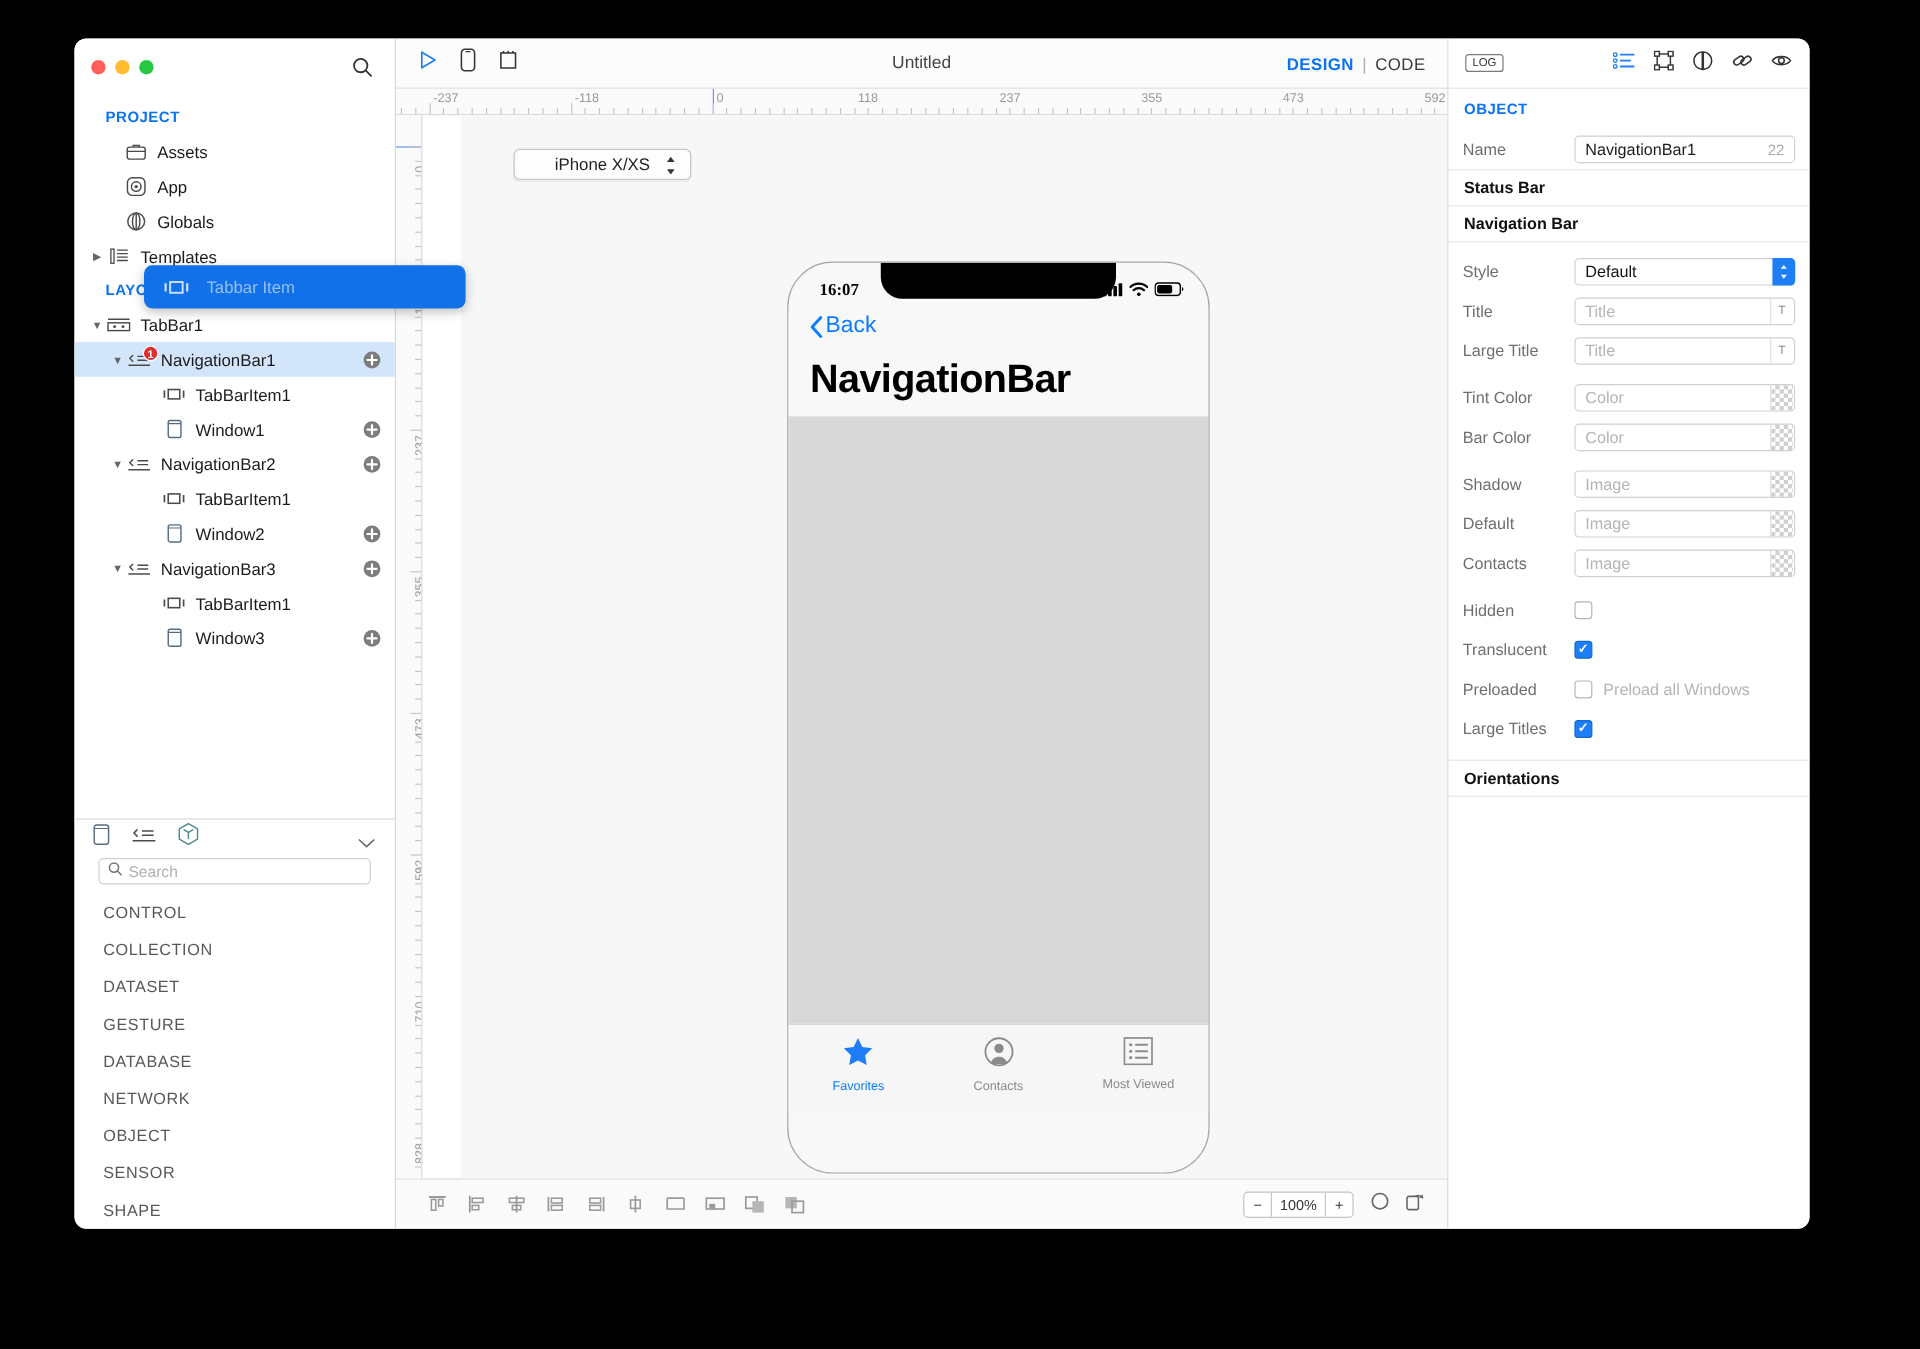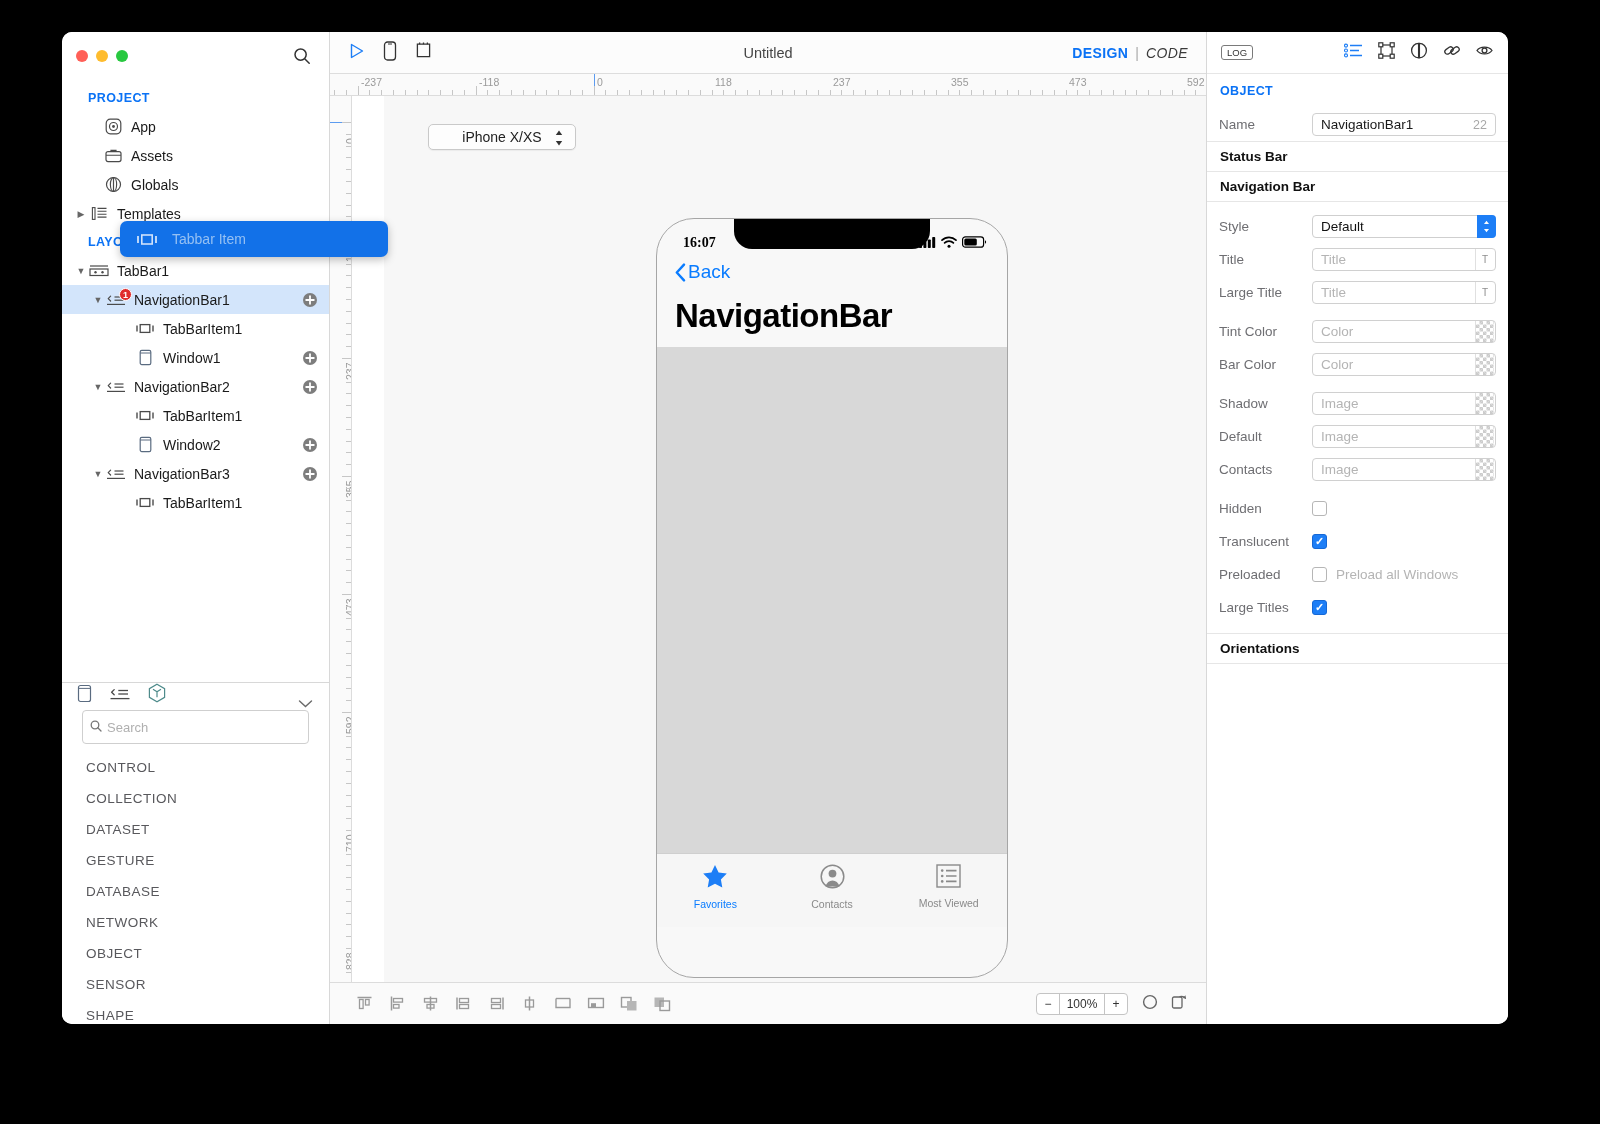--- a/index.html
+++ b/index.html
@@ -98,21 +98,21 @@
     margin-top: auto; border-top: 1px solid #d8d8d8;
     display: flex; flex-direction: column; height: 342px;
   }
   .lib-tabs {
     height: 38px; display: flex; align-items: center;
     padding: 0 14px; gap: 16px; position: relative;
   }
   .lib-tabs .chev-dn { position: absolute; right: 16px; top: 12px; cursor: pointer; }
   .lib-search-wrap { padding: 2px 20px 8px 20px; }
   .lib-search {
-    height: 34px; border: 1px solid #cfcfcf; border-radius: 4px;
+    height: 22px; border: 1px solid #cfcfcf; border-radius: 4px;
     display: flex; align-items: center; padding: 0 7px; background: #fff;
   }
   .lib-search input {
     border: none; outline: none; font-size: 13px; color: #333;
     margin-left: 5px; width: 100%; background: transparent;
     font-family: "Liberation Sans", sans-serif;
   }
   .lib-search input::placeholder { color: #b0b0b0; }
   .cat-list { padding-left: 24px; }
   .cat-item {
@@ -131,21 +131,21 @@
   .topbar-title {
     position: absolute; left: 0; right: 0; text-align: center;
     font-size: 14.5px; color: #444; pointer-events: none;
   }
   .topbar-right {
     margin-left: auto; display: flex; align-items: center;
     gap: 7px; font-size: 14px; z-index: 2;
   }
   .seg-design { color: #0a72f5; font-weight: bold; letter-spacing: .4px; cursor: pointer; }
   .seg-sep { color: #aaa; }
-  .seg-code { color: #3a3a3a; letter-spacing: .4px; cursor: pointer; font-style: italic; }
+  .seg-code { color: #3a3a3a; letter-spacing: .4px; cursor: pointer; }
 
   .ruler-h {
     height: 22px; background: #fafafa; border-bottom: 1px solid #dcdcdc;
     position: relative; overflow: hidden;
   }
   .ruler-h .tick { position: absolute; bottom: 0; width: 1px; background: #c6c6c6; }
   .ruler-h .lbl {
     position: absolute; top: 2px; font-size: 10.5px; color: #9a9a9a;
     padding-left: 3px;
   }
@@ -333,39 +333,39 @@
             </svg>
       </span>
     </div>
 
     <div class="tree">
       <div class="group-label">PROJECT</div>
 
       <div class="trow">
         <span class="tw-disc" style="margin-left:26px"></span>
         <span class="tw-icon">
+          <svg width="17" height="15" viewBox="0 0 17 15">
+                <rect x="1" y="3.6" width="15" height="10" rx="2" fill="none" stroke="#4a4a4a" stroke-width="1.2"></rect>
+                <path d="M6 3.6V2.3h5v1.3" fill="none" stroke="#4a4a4a" stroke-width="1.2"></path>
+                <line x1="1" y1="7.2" x2="16" y2="7.2" stroke="#4a4a4a" stroke-width="1.1"></line>
+              </svg>
+        </span>
+        <span class="tw-label">Assets</span>
+      </div>
+
+      <div class="trow">
+        <span class="tw-disc" style="margin-left:26px"></span>
+        <span class="tw-icon">
           <svg width="17" height="17" viewBox="0 0 17 17">
                 <rect x="1.2" y="1.2" width="14.6" height="14.6" rx="4" fill="none" stroke="#4a4a4a" stroke-width="1.2"></rect>
                 <circle cx="8.5" cy="8.5" r="4" fill="none" stroke="#4a4a4a" stroke-width="1.2"></circle>
                 <circle cx="8.5" cy="8.5" r="1.4" fill="#4a4a4a"></circle>
               </svg>
         </span>
         <span class="tw-label">App</span>
-      </div>
-
-      <div class="trow">
-        <span class="tw-disc" style="margin-left:26px"></span>
-        <span class="tw-icon">
-          <svg width="17" height="15" viewBox="0 0 17 15">
-                <rect x="1" y="3.6" width="15" height="10" rx="2" fill="none" stroke="#4a4a4a" stroke-width="1.2"></rect>
-                <path d="M6 3.6V2.3h5v1.3" fill="none" stroke="#4a4a4a" stroke-width="1.2"></path>
-                <line x1="1" y1="7.2" x2="16" y2="7.2" stroke="#4a4a4a" stroke-width="1.1"></line>
-              </svg>
-        </span>
-        <span class="tw-label">Assets</span>
       </div>
 
       <div class="trow">
         <span class="tw-disc" style="margin-left:26px"></span>
         <span class="tw-icon">
           <svg width="17" height="17" viewBox="0 0 17 17">
                 <circle cx="8.5" cy="8.5" r="7" fill="none" stroke="#4a4a4a" stroke-width="1.2"></circle>
                 <ellipse cx="8.5" cy="8.5" rx="3.1" ry="7" fill="none" stroke="#4a4a4a" stroke-width="1.2"></ellipse>
                 <line x1="8.5" y1="1.5" x2="8.5" y2="15.5" stroke="#4a4a4a" stroke-width="1.2"></line>
               </svg>
@@ -528,20 +528,37 @@
         <span class="tw-icon">
           <svg width="20" height="13" viewBox="0 0 20 13">
                 <line x1="2" y1="3.5" x2="2" y2="9.5" stroke="#4a4a4a" stroke-width="1.4"></line>
                 <rect x="5.2" y="2.6" width="9.6" height="7.8" fill="none" stroke="#4a4a4a" stroke-width="1.3"></rect>
                 <line x1="18" y1="3.5" x2="18" y2="9.5" stroke="#4a4a4a" stroke-width="1.4"></line>
               </svg>
         </span>
         <span class="tw-label">TabBarItem1</span>
       </div>
 
+      <div class="trow">
+        <span class="tw-disc" style="margin-left:58px"></span>
+        <span class="tw-icon">
+          <svg width="15" height="17" viewBox="0 0 15 17">
+                <rect x="2.2" y="1.4" width="10.6" height="14.2" rx="1.6" fill="none" stroke="#5a6b80" stroke-width="1.2"></rect>
+                <line x1="2.2" y1="4" x2="12.8" y2="4" stroke="#5a6b80" stroke-width="1"></line>
+              </svg>
+        </span>
+        <span class="tw-label">Window3</span>
+        <span class="plus-btn">
+          <svg width="16" height="16" viewBox="0 0 16 16">
+                <circle cx="8" cy="8" r="7" fill="#7d7d7d"></circle>
+                <line x1="8" y1="4.2" x2="8" y2="11.8" stroke="#fff" stroke-width="1.8" stroke-linecap="round"></line>
+                <line x1="4.2" y1="8" x2="11.8" y2="8" stroke="#fff" stroke-width="1.8" stroke-linecap="round"></line>
+              </svg>
+        </span>
+      </div>
     </div>
 
     <div class="library">
       <div class="lib-tabs">
         <span>
           <svg width="17" height="19" viewBox="0 0 17 19">
                 <rect x="2.5" y="1.5" width="12" height="16" rx="2" fill="none" stroke="#5a6b80" stroke-width="1.2"></rect>
                 <line x1="2.5" y1="4.4" x2="14.5" y2="4.4" stroke="#5a6b80" stroke-width="1"></line>
               </svg>
         </span>

